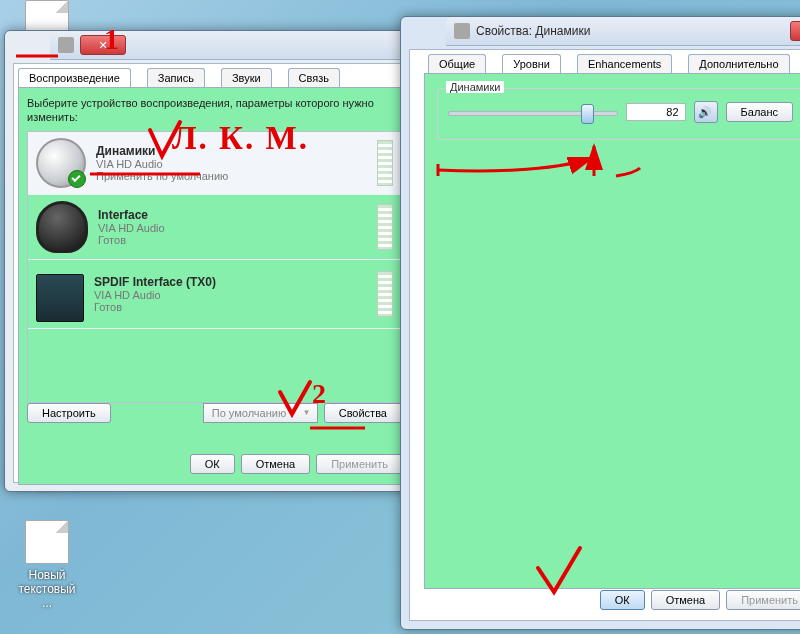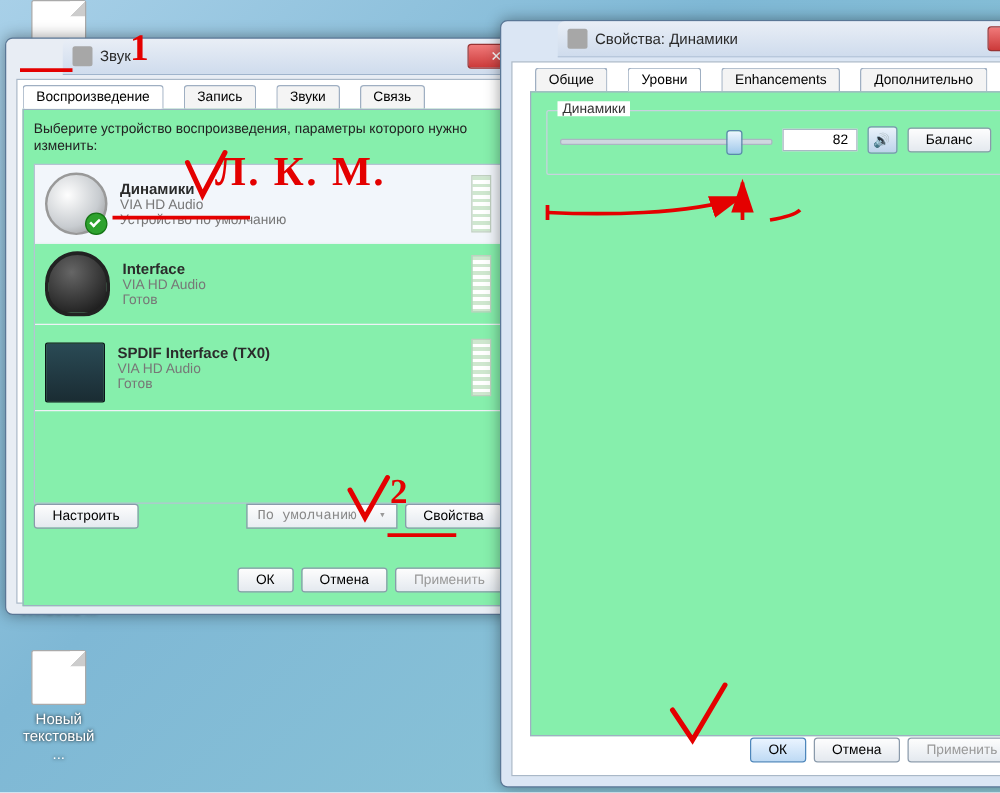--- a/index.html
+++ b/index.html
@@ -35,21 +35,21 @@
   .spd{background:linear-gradient(#2a4a55,#1a2c33);border:1px solid #0a1418;border-radius:2px;height:30px;margin-top:8px;}
   .chk{position:absolute;bottom:-2px;right:-2px;width:16px;height:16px;border-radius:50%;background:#2ea22e;border:1px solid #157515;}
   .chk::after{content:"";position:absolute;left:3px;top:4px;width:6px;height:3px;border-left:2px solid #fff;border-bottom:2px solid #fff;transform:rotate(-45deg);}
   .dtxt{flex:1;}
   .dn{font-weight:bold;font-size:12px;color:#2b2b2b;}
   .dl1{font-size:11px;color:#777;}
   .meter{width:14px;height:44px;background:repeating-linear-gradient(to bottom,#cfe7cf 0 3px,#fff 3px 6px);border:1px solid #c0d0c0;margin-left:6px;}
   .btnrow{display:flex;gap:6px;align-items:center;}
   .btn{padding:3px 14px;border:1px solid #8a9aab;background:linear-gradient(#fdfdfd,#e4e9ef);border-radius:3px;font-size:11px;}
   .btn.disabled{color:#999;}
-  .dd{padding:3px 8px;border:1px solid #8a9aab;background:linear-gradient(#fdfdfd,#e8edf2);font-size:11px;display:flex;align-items:flex-start;gap:18px;color:#888;font-family:Liberation Mono, monospace;}
+  .dd{padding:3px 8px;border:1px solid #8a9aab;background:linear-gradient(#fdfdfd,#e8edf2);font-size:11px;display:flex;align-items:flex-start;gap:18px;color:#888;}
   .dd::after{content:"▾";color:#999;font-size:9px;}
   .footer{position:absolute;bottom:8px;right:12px;display:flex;gap:6px;}
   
   .grp{border:1px solid #c8d2de;border-radius:2px;padding:12px 10px 16px;margin:6px 4px;position:relative;}
   .grp .gl{position:absolute;top:-8px;left:8px;background:#fff;padding:0 4px;font-size:11px;color:#333;}
   .sliderrow{display:flex;align-items:center;gap:8px;}
   .slider{flex:1;height:20px;position:relative;}
   .track{position:absolute;top:9px;left:0;right:0;height:3px;background:#cfd7df;border:1px solid #aab6c2;border-radius:2px;}
   .thumb{position:absolute;top:2px;width:11px;height:18px;background:linear-gradient(#eef6fe,#9fc8ea);border:1px solid #5a87ac;border-radius:3px;}
   .valbox{width:46px;text-align:right;padding:2px 6px;border:1px solid #aab7c5;background:#fff;font-size:11px;}
@@ -73,21 +73,20 @@
     <div>Windows ...</div>
   </div>
   <div class="dicon" style="left:12px;top:520px;text-align:center;">
     <div class="pic"></div>
     <div>Новый текстовый ...</div>
   </div>
 
   <div class="win" style="left:4px;top:30px;width:374px;height:460px;">
     <div class="titlebar">
       <div class="ico"></div>
-      <div class="ttl">Звук</div>
       <div class="wbtns">
         <div class="wbtn close">✕</div>
       </div>
     </div>
     <div class="client">
       <div class="tabs">
         <div class="tab active">Воспроизведение</div>
         <div class="tab">Запись</div>
         <div class="tab">Звуки</div>
         <div class="tab">Связь</div>
@@ -96,21 +95,21 @@
         <div class="hint">Выберите устройство воспроизведения, параметры которого нужно изменить:</div>
         <div class="devlist">
 
           <div class="dev sel">
             <div class="dvic spk">
                 <div class="chk"></div>
               </div>
             <div class="dtxt">
               <div class="dn">Динамики</div>
               <div class="dl1">VIA HD Audio</div>
-              <div class="dl1">Устройство по умолчанию</div>
+              <div class="dl1">Применить по умолчанию</div>
             </div>
             <div class="meter"></div>
           </div>
 
           <div class="dev">
             <div class="dvic hp"></div>
             <div class="dtxt">
               <div class="dn">Interface</div>
               <div class="dl1">VIA HD Audio</div>
               <div class="dl1">Готов</div>

